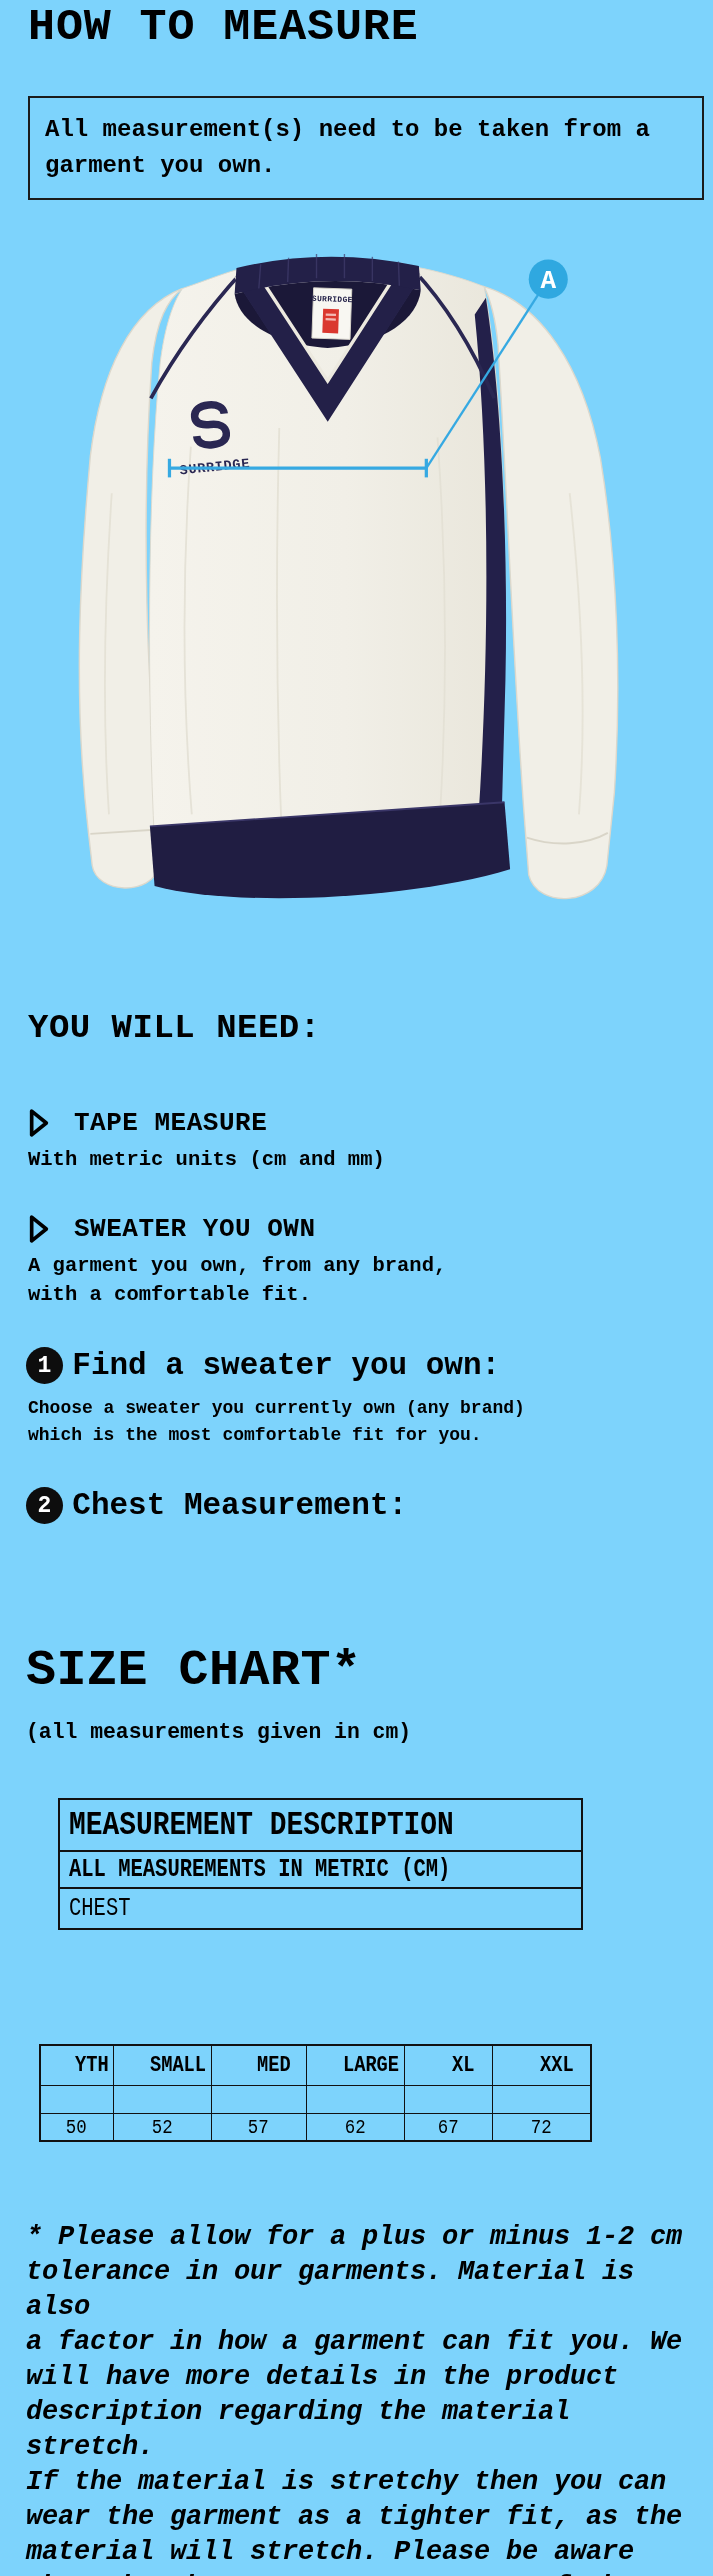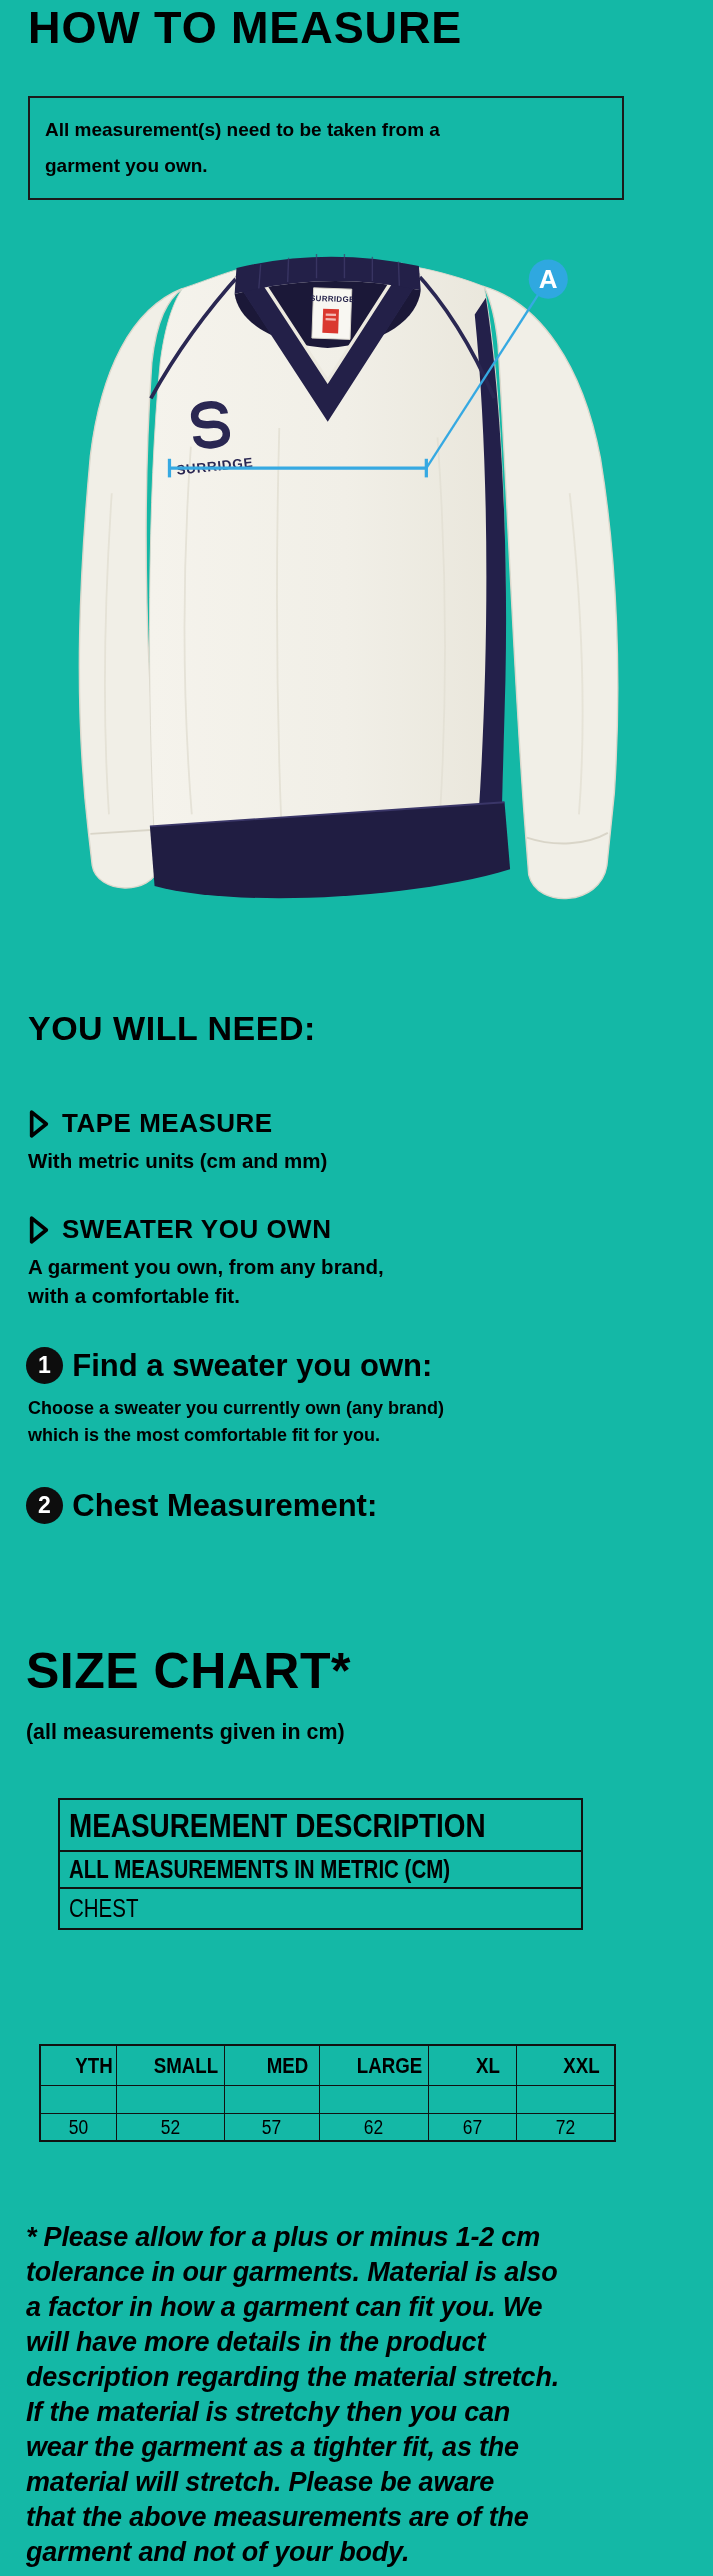--- a/index.html
+++ b/index.html
@@ -1,25 +1,25 @@
 <!DOCTYPE html>
 <html style="font-size:15px"><head>
 <meta charset="utf-8">
 <style>
   html,body{margin:0;padding:0;background:#fff;}
-  .page{position:relative;width:714px;height:2576px;background:#14b8a6;overflow:hidden;
-        font-family:Liberation Sans, sans-serif;color:#000;}
+  .page{position:relative;width:714px;height:2576px;background:#7dd3fc;overflow:hidden;
+        font-family:Liberation Mono, monospace;color:#000;}
   .page-title{position:absolute;left:28px;top:1.9px;margin:0;font-size:45px;font-weight:bold;letter-spacing:0.9px;}
-  .notice{position:absolute;left:28px;top:96px;width:596px;height:104px;border:2.8px solid #1b1b1b;
+  .notice{position:absolute;left:28px;top:96px;width:676px;height:104px;border:2.8px solid #1b1b1b;
           box-sizing:border-box;display:flex;align-items:center;padding:0 15px;
-          font-weight:bold;font-size:19px;line-height:36px;white-space:pre-line;}
+          font-weight:bold;font-size:24px;line-height:36px;white-space:pre-line;}
   .figure{position:absolute;left:0;top:214px;}
   .ywn-heading{position:absolute;left:28px;top:1009px;margin:0;font-size:34px;font-weight:bold;letter-spacing:0.5px;}
   .need{position:absolute;left:28px;}
-  .need-head{display:flex;align-items:center;gap:12px;}
+  .need-head{display:flex;align-items:center;gap:24px;}
   .need-title{font-size:26px;font-weight:bold;letter-spacing:0.5px;}
   .need-desc{margin-top:6.5px;font-size:20.5px;font-weight:bold;line-height:29px;white-space:pre-line;}
   .step-head{position:absolute;left:26px;display:flex;align-items:center;gap:9.3px;}
   .badge{width:37px;height:37px;border-radius:50%;background:#0d0d0d;color:#fff;display:flex;
          align-items:center;justify-content:center;font-size:23px;font-weight:bold;flex:0 0 auto;}
   .step-title{font-size:31px;font-weight:bold;}
   .step-desc{position:absolute;left:28px;font-size:18px;font-weight:bold;line-height:27.4px;white-space:pre-line;}
   .sc-heading{position:absolute;left:26px;top:1642px;margin:0;font-size:50px;font-weight:bold;letter-spacing:0.5px;}
   .sc-sub{position:absolute;left:26px;top:1720px;font-size:21.4px;font-weight:bold;}
   .mtable{position:absolute;left:38px;top:1798px;width:525px;box-sizing:border-box;border:2.8px solid #111;margin-left:20px;}

